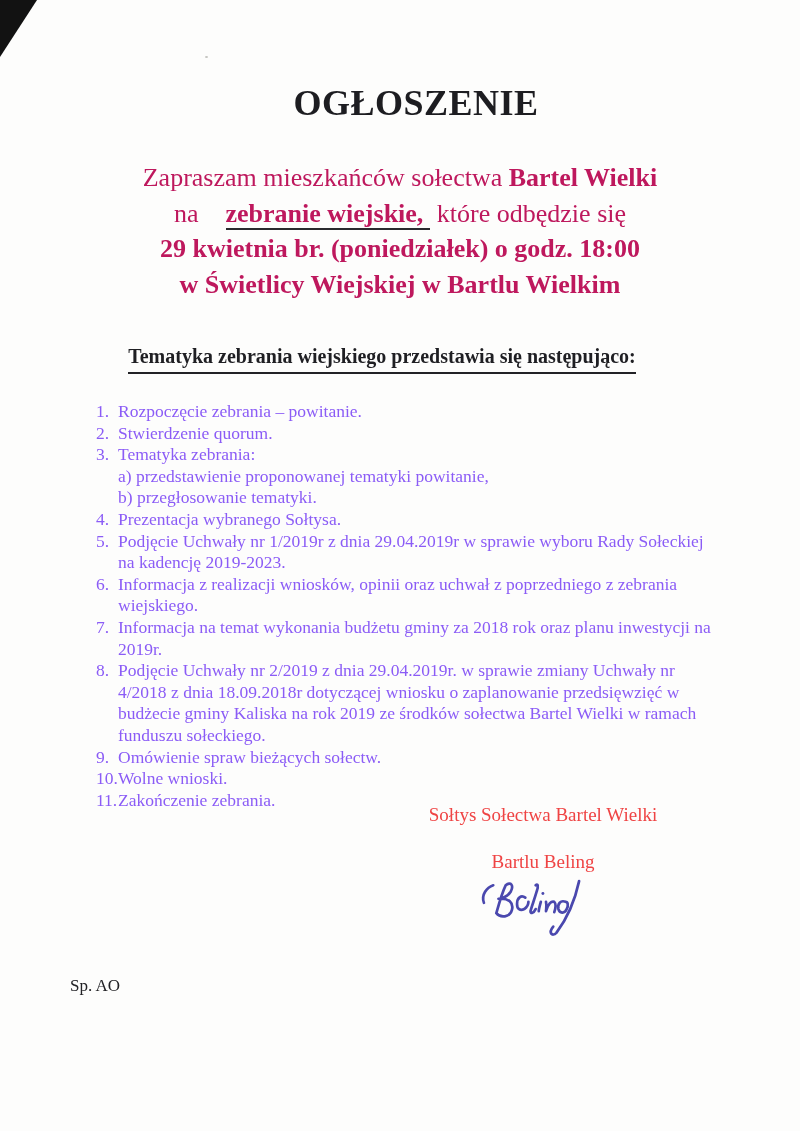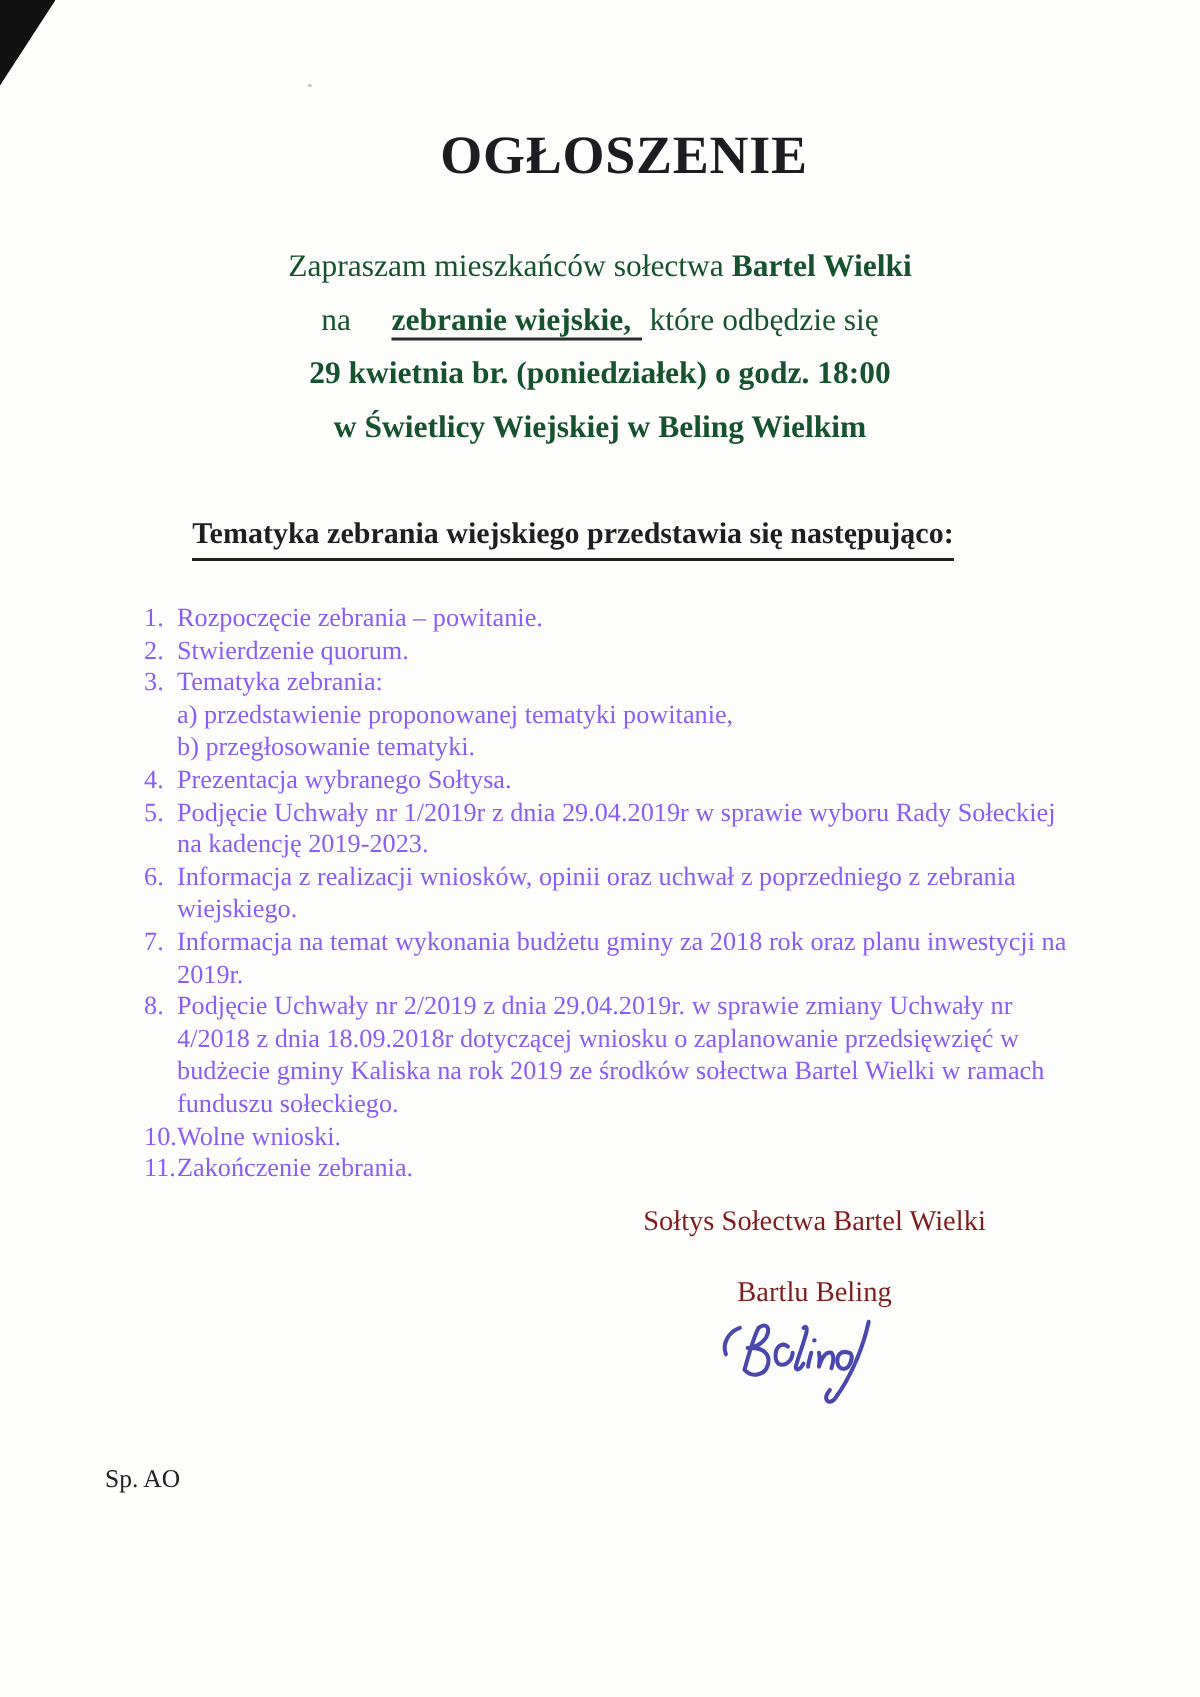--- a/index.html
+++ b/index.html
@@ -24,22 +24,22 @@
   }
   .doc-title {
     position:absolute; top:82px; left:16px; width:100%;
     text-align:center;
     font-size:36px; font-weight:bold; letter-spacing:0.5px;
     color:#1d1d21;
   }
   .intro {
     position:absolute; top:160px; left:0; width:100%;
     text-align:center;
-    font-size:21px; line-height:35.5px;
-    color:#14532d;
+    font-size:26px; line-height:35.5px;
+    color:#be185d;
   }
   .intro .b { font-weight:bold; }
   .underlined-bold {
     font-weight:bold;
     border-bottom:2px solid #2a2a2e;
     padding-right:7px;
     margin-left:27px;
   }
   .agenda-heading {
     position:absolute; top:345px; left:0; width:100%;
@@ -57,21 +57,21 @@
     font-size:17.5px; line-height:21.6px;
     color:#8b5cf6;
   }
   .li { padding-left:22px; text-indent:-22px; }
   .li .num { display:inline-block; min-width:22px; text-indent:0; }
   .li.sub { padding-left:0; text-indent:0; margin-left:22px; }
   .closing {
     position:absolute; top:803px; left:398px; width:290px;
     text-align:center;
     font-size:19px; line-height:23px;
-    color:#7f1d1d;
+    color:#ef4444;
   }
   .closing .name-line { margin-top:24px; }
   .signature-wrap { margin-top:4px; position:relative; left:-12px; }
   .footer-ref {
     position:absolute; top:976px; left:70px;
     font-size:17px; color:#222226;
   }
 </style>
 </head>
 <body>
@@ -80,38 +80,39 @@
 
   <div class="corner-artifact"></div>
   <div class="scan-speck"></div>
 
   <div class="doc-title">OGŁOSZENIE</div>
 
   <div class="intro">
     <div><span>Zapraszam mieszkańców sołectwa </span><span class="b">Bartel Wielki</span></div>
     <div><span>na</span><span class="underlined-bold">zebranie wiejskie,</span><span> które odbędzie się</span></div>
     <div class="b">29 kwietnia br. (poniedziałek) o godz. 18:00</div>
-    <div class="b">w Świetlicy Wiejskiej w Beling Wielkim</div>
+    <div class="b">w Świetlicy Wiejskiej w Bartlu Wielkim</div>
   </div>
 
   <div class="agenda-heading">
     <span class="hd-inner">Tematyka zebrania wiejskiego przedstawia się następująco:</span>
   </div>
 
   <div class="agenda-list">
     <div class="li"><span class="num">1.</span><span>Rozpoczęcie zebrania – powitanie.</span></div>
     <div class="li"><span class="num">2.</span><span>Stwierdzenie quorum.</span></div>
     <div class="li"><span class="num">3.</span><span>Tematyka zebrania:</span></div>
     <div class="li sub"><span>a) przedstawienie proponowanej tematyki powitanie,</span></div>
     <div class="li sub"><span>b) przegłosowanie tematyki.</span></div>
     <div class="li"><span class="num">4.</span><span>Prezentacja wybranego Sołtysa.</span></div>
     <div class="li"><span class="num">5.</span><span>Podjęcie Uchwały nr 1/2019r z dnia 29.04.2019r w sprawie wyboru Rady Sołeckiej na kadencję 2019-2023.</span></div>
     <div class="li"><span class="num">6.</span><span>Informacja z realizacji wniosków, opinii oraz uchwał z poprzedniego z zebrania wiejskiego.</span></div>
     <div class="li"><span class="num">7.</span><span>Informacja na temat wykonania budżetu gminy za 2018 rok oraz planu inwestycji na 2019r.</span></div>
     <div class="li"><span class="num">8.</span><span>Podjęcie Uchwały nr 2/2019 z dnia 29.04.2019r. w sprawie zmiany Uchwały nr 4/2018 z dnia 18.09.2018r dotyczącej wniosku o zaplanowanie przedsięwzięć w budżecie gminy Kaliska na rok 2019 ze środków sołectwa Bartel Wielki w ramach funduszu sołeckiego.</span></div>
+    <div class="li"><span class="num">9.</span><span>Omówienie spraw bieżących sołectw.</span></div>
     <div class="li"><span class="num">10.</span><span>Wolne wnioski.</span></div>
     <div class="li"><span class="num">11.</span><span>Zakończenie zebrania.</span></div>
   </div>
 
   <div class="closing">
     <div>Sołtys Sołectwa Bartel Wielki</div>
     <div class="name-line">Bartlu Beling</div>
     <div class="signature-wrap">
       <svg width="124" height="60" viewBox="0 0 115 58" aria-label="signature">
         <g fill="none" stroke-width="2.6" stroke-linecap="round" stroke-linejoin="round" stroke="#4a48ae">

